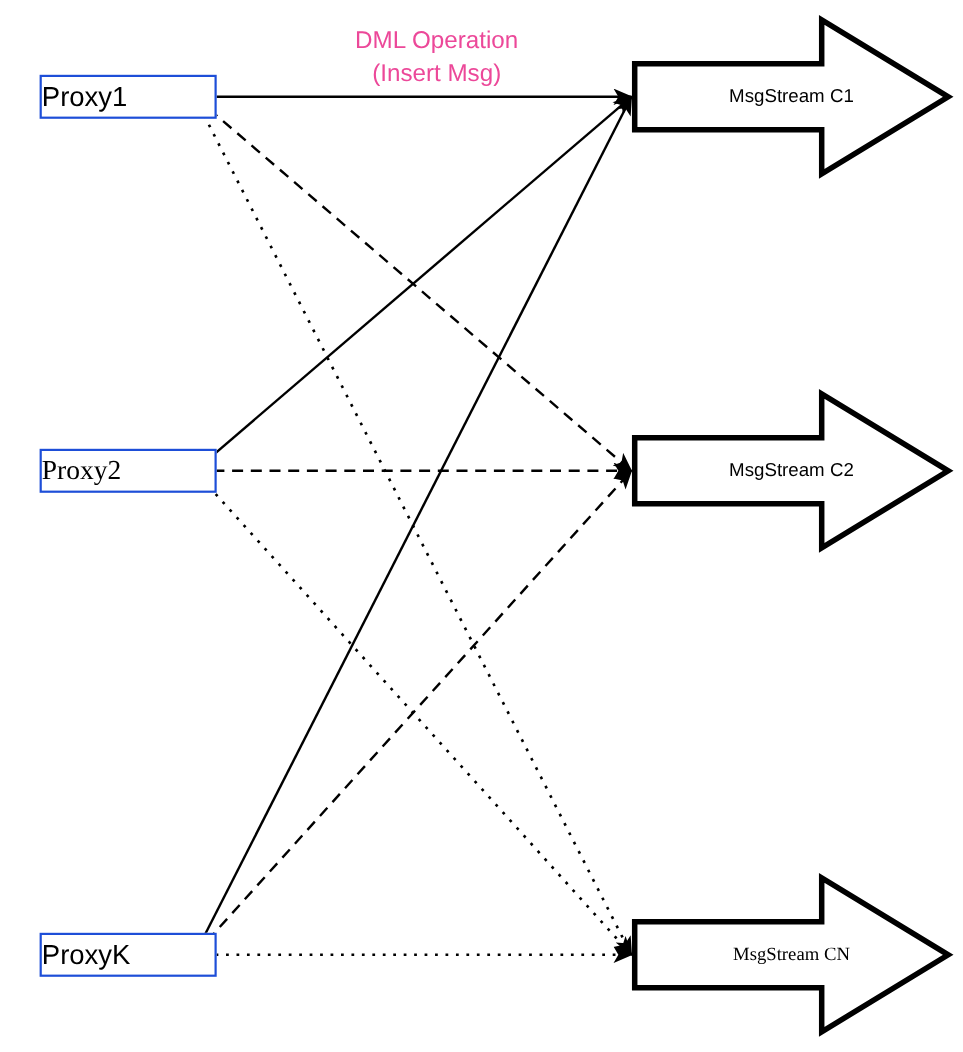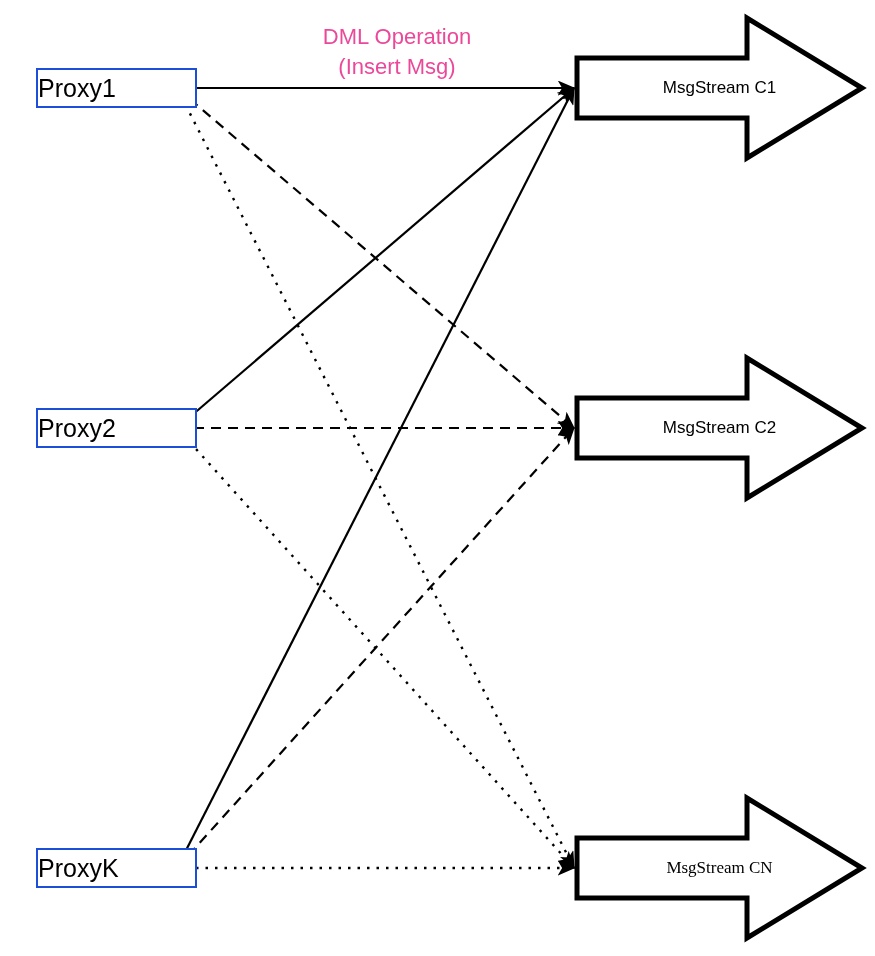--- a/index.html
+++ b/index.html
@@ -56,21 +56,21 @@
     background: #ffffff;
     display: flex;
     align-items: center;
     justify-content: flex-start;
     font-size: 25px;
     color: #000000;
     z-index: 2;
     margin-left: 20px;
   }
   .proxy-1 { top: 68px; }
-  .proxy-2 { top: 408px; }
+  .proxy-2 { top: 408px; font-family: Liberation Serif, serif; }
   .proxy-k { top: 848px; }
   .stream-label {
     position: absolute;
     left: 577px;
     width: 285px;
     height: 140px;
     display: flex;
     align-items: center;
     justify-content: center;
     font-size: 17px;

